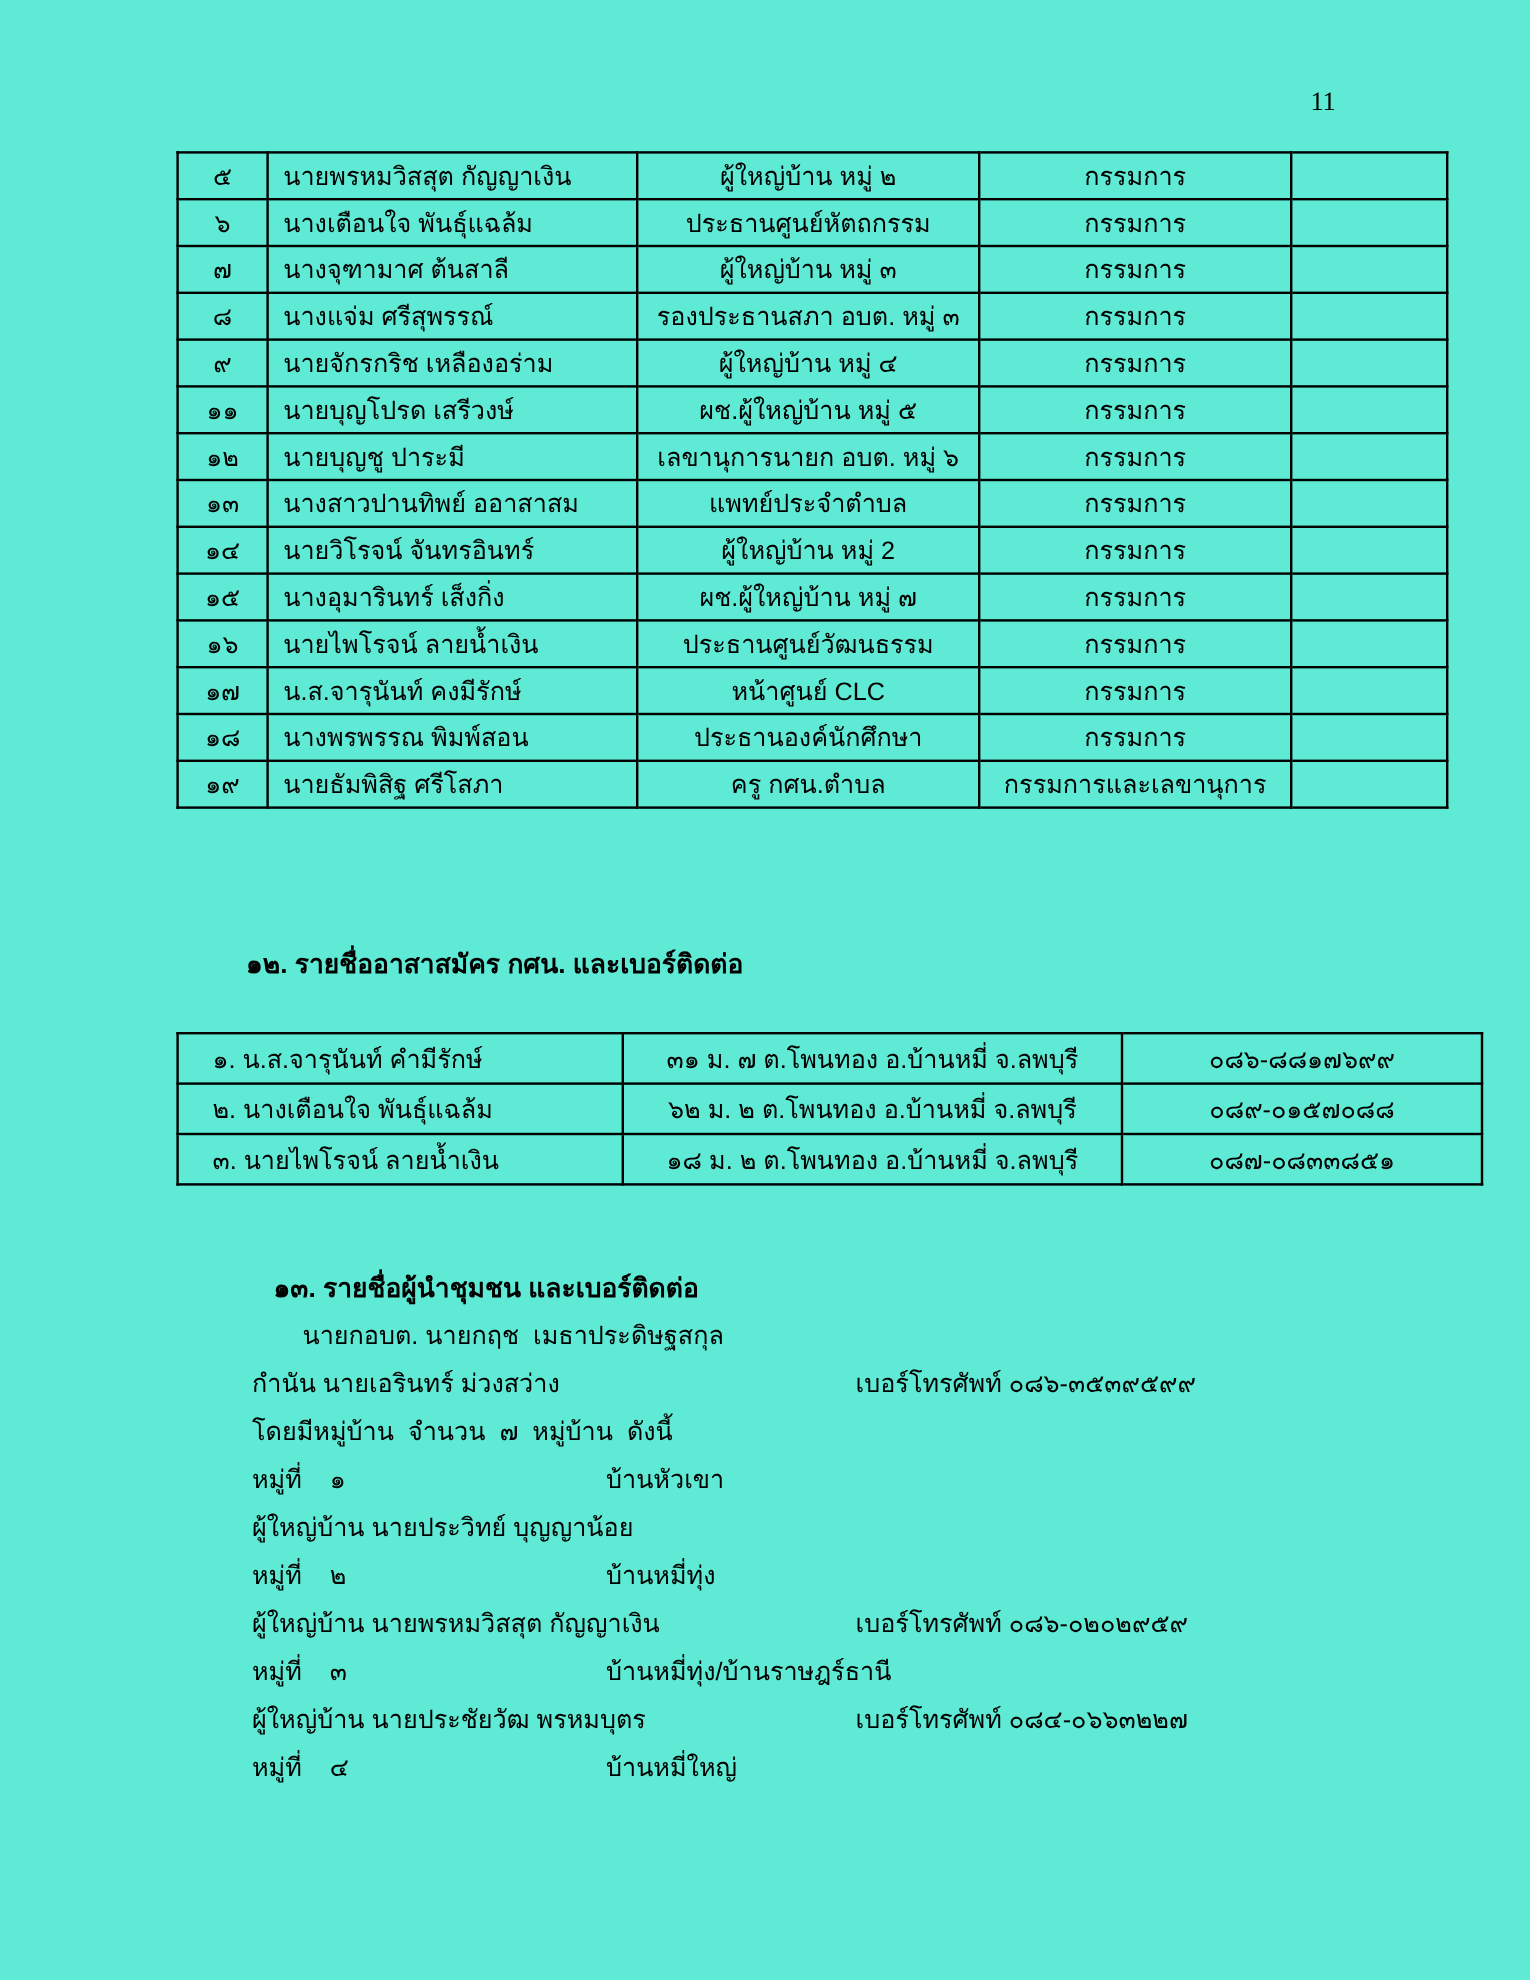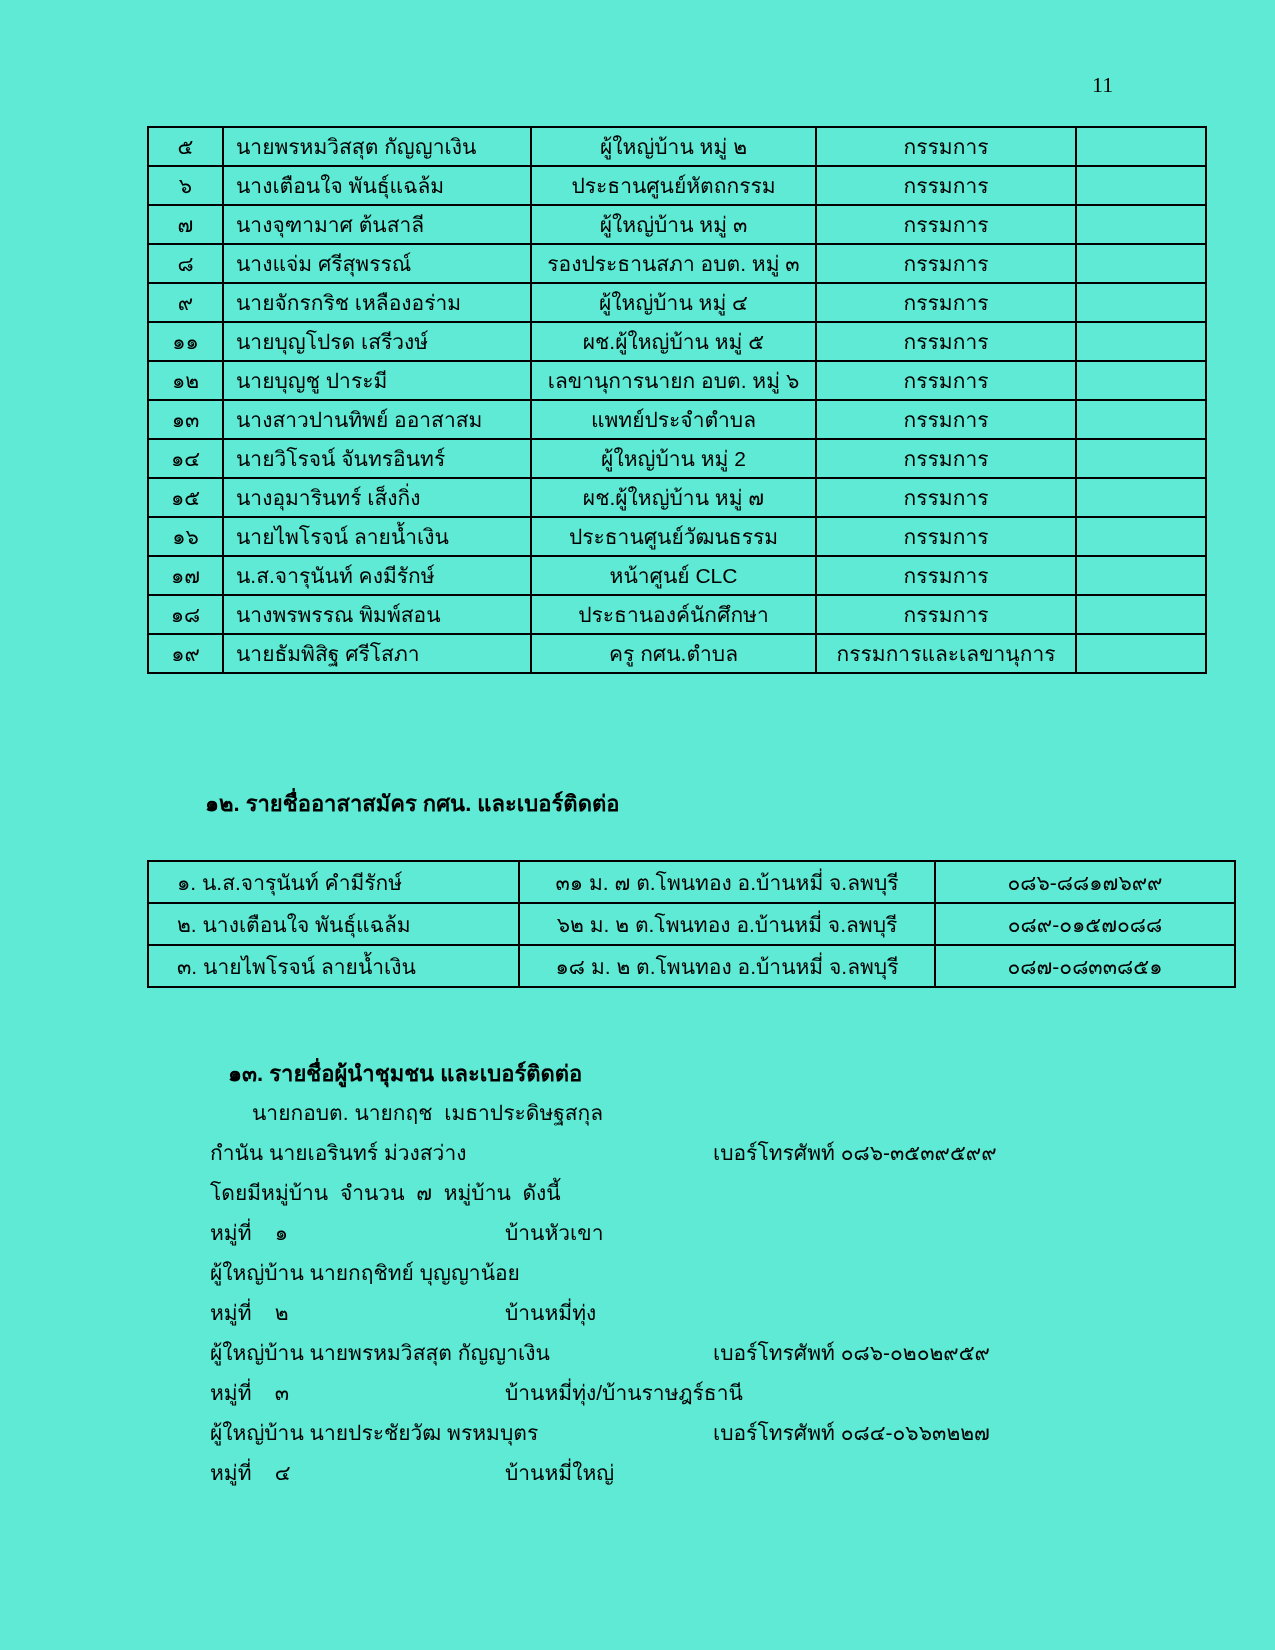--- a/index.html
+++ b/index.html
@@ -254,21 +254,21 @@
         <span class="p13-phone">เบอร์โทรศัพท์ ๐๘๖-๓๕๓๙๕๙๙</span>
       </div>
       <div class="p13-line">
         <span class="p13-left">โดยมีหมู่บ้าน  จำนวน  ๗  หมู่บ้าน  ดังนี้</span>
       </div>
       <div class="p13-line">
         <span class="p13-left">หมู่ที่    ๑</span>
         <span class="p13-village">บ้านหัวเขา</span>
       </div>
       <div class="p13-line">
-        <span class="p13-left">ผู้ใหญ่บ้าน นายกฤชิทย์ บุญญาน้อย</span>
+        <span class="p13-left">ผู้ใหญ่บ้าน นายประวิทย์ บุญญาน้อย</span>
       </div>
       <div class="p13-line">
         <span class="p13-left">หมู่ที่    ๒</span>
         <span class="p13-village">บ้านหมี่ทุ่ง</span>
       </div>
       <div class="p13-line">
         <span class="p13-left">ผู้ใหญ่บ้าน นายพรหมวิสสุต กัญญาเงิน</span>
         <span class="p13-phone">เบอร์โทรศัพท์ ๐๘๖-๐๒๐๒๙๕๙</span>
       </div>
       <div class="p13-line">

